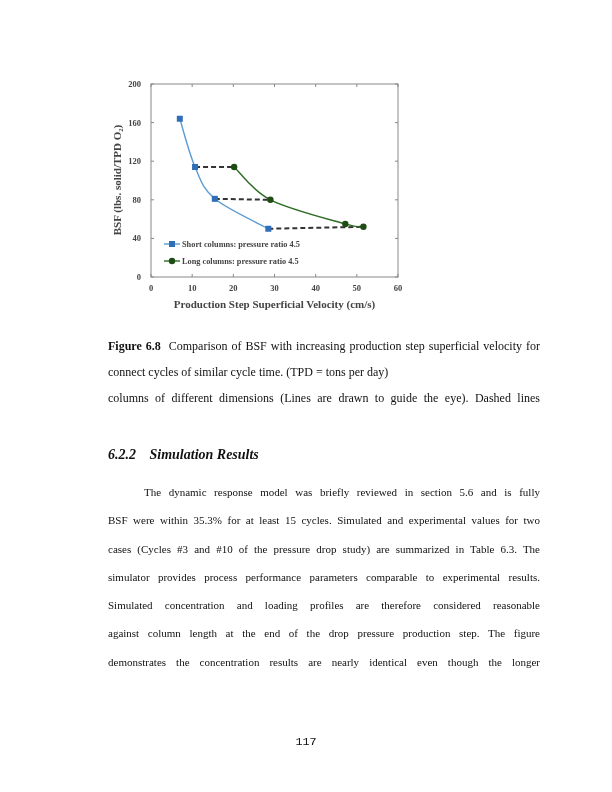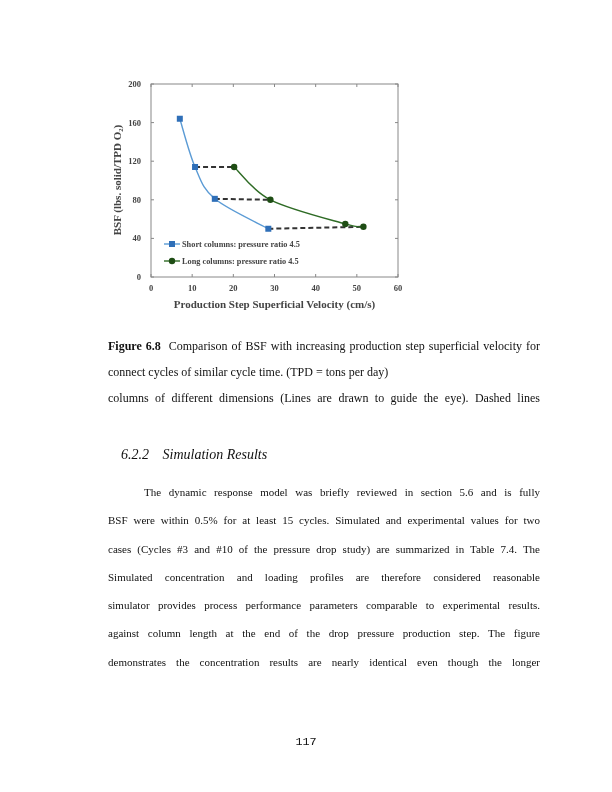--- a/index.html
+++ b/index.html
@@ -5,22 +5,22 @@
   html, body { margin: 0; padding: 0; background: #ffffff; }
   body { width: 612px; height: 792px; position: relative; overflow: hidden;
          font-family: "Liberation Serif", "DejaVu Serif", serif; color: #111; }
   #chart { position: absolute; left: 100px; top: 70px; width: 320px; height: 250px; }
   #chart text { font-family: "Liberation Serif", "DejaVu Serif", serif; }
   .caption { position: absolute; left: 108px; top: 333px; width: 432px;
              font-size: 12px; line-height: 26px; text-align: justify; }
   .caption .line { display: block; text-align: justify; text-align-last: justify; height: 26px; }
   .caption .line.last { text-align-last: left; }
   .caption b { font-weight: bold; }
-  .heading { position: absolute; left: 121px; top: 447px; font-style: italic;
-             font-size: 14px; }
+  .heading { position: absolute; left: 108px; top: 447px; font-style: italic;
+             font-size: 14px; font-weight: bold; }
   .heading .num { margin-right: 10px; }
   .body-text { position: absolute; left: 108px; top: 478px; width: 432px;
                font-size: 11px; }
   .body-text .line { display: block; height: 28.3px; line-height: 28.3px;
                      text-align: justify; text-align-last: justify; white-space: nowrap; }
   .body-text .line.indent { padding-left: 36px; }
   .page-number { position: absolute; left: 0; width: 612px; top: 735px;
                  text-align: center; font-size: 11.8px; font-family: Liberation Mono, monospace; }
 </style>
 </head>
@@ -106,21 +106,21 @@
   <span class="line">columns of different dimensions (Lines are drawn to guide the eye).  Dashed lines</span>
 </div>
 
 <div class="heading">
   <span class="num">6.2.2</span>
   <span>Simulation Results</span>
 </div>
 
 <div class="body-text">
   <span class="line indent">The dynamic response model was briefly reviewed in section 5.6 and is fully</span>
-  <span class="line">BSF were within 0.5% for at least 15 cycles.  Simulated and experimental values for two</span>
-  <span class="line">cases (Cycles #3 and #10 of the pressure drop study) are summarized in Table 7.4.  The</span>
+  <span class="line">BSF were within 35.3% for at least 15 cycles.  Simulated and experimental values for two</span>
+  <span class="line">cases (Cycles #3 and #10 of the pressure drop study) are summarized in Table 6.3.  The</span>
+  <span class="line">simulator provides process performance parameters comparable to experimental results.</span>
   <span class="line">Simulated concentration and loading profiles are therefore considered reasonable</span>
-  <span class="line">simulator provides process performance parameters comparable to experimental results.</span>
   <span class="line">against column length at the end of the drop pressure production step.  The figure</span>
   <span class="line">demonstrates the concentration results are nearly identical even though the longer</span>
 </div>
 
 <div class="page-number">117</div>
 
 </body></html>

